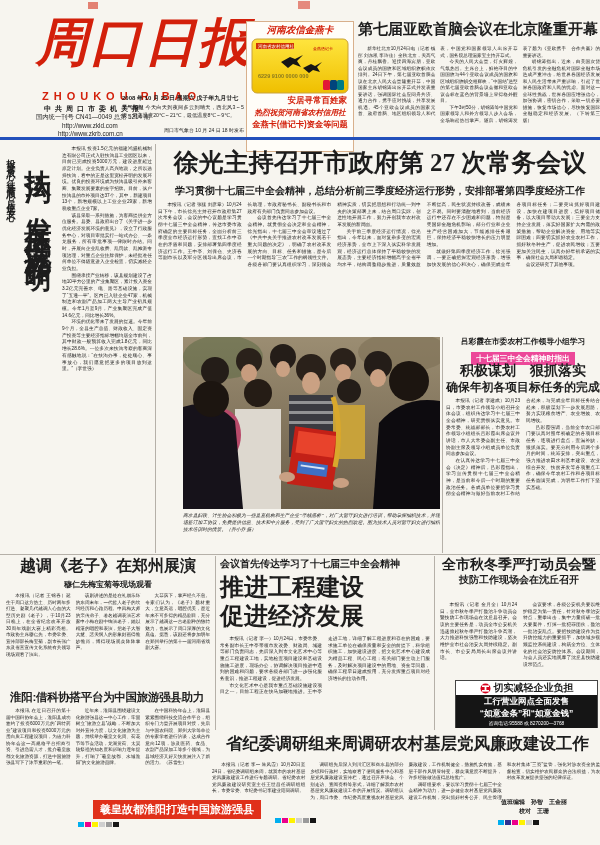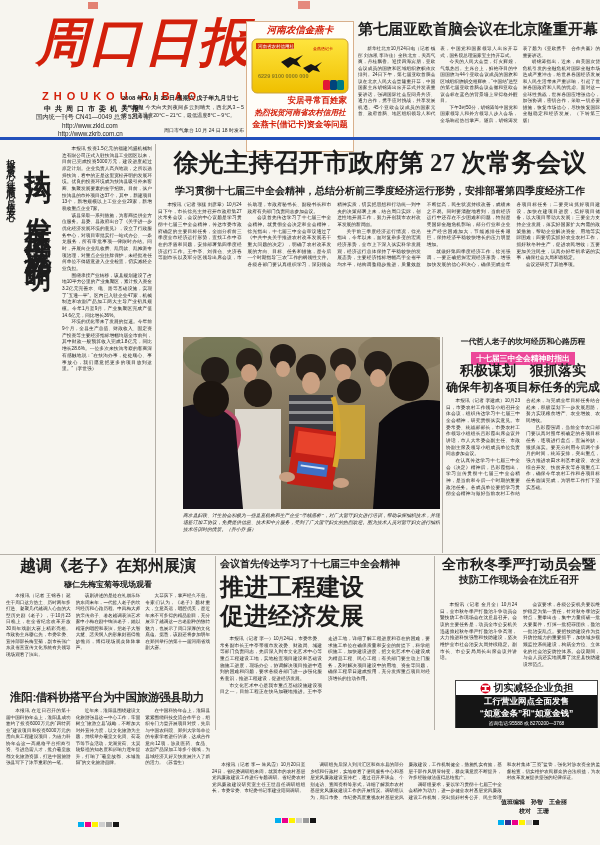--- a/index.html
+++ b/index.html
@@ -153,21 +153,21 @@
       <path d="M0 70 Q30 60 52 84 L60 172 L0 172 Z" fill="#16121a"></path>
       <circle cx="28" cy="62" r="18" fill="#1c1510"></circle>
       <path d="M257 64 Q220 58 196 86 L190 172 L257 172 Z" fill="#0d0b0f"></path>
       <circle cx="226" cy="44" r="20" fill="#1c1510"></circle>
     </svg>
   </div>
   <div class="abs caption" style="left:183px;top:513px;width:257px;height:38px;overflow:hidden;">商水县妇联、计生协会积极为一些县直机构和生产企业“牵线搭桥”，对广大留守妇女进行培训，帮助掌握编织技术，并现场签订加工协议，免费提供信息、技术和中介服务，受到了广大留守妇女的热烈欢迎。图为技术人员对留守妇女进行编织技术培训时的情景。（乔小乔 摄）</div>
 
   <div class="abs vrule" style="left:442px;top:337px;height:216px;"></div>
 
-  <div class="abs bold ctr" style="left:446px;top:336px;width:154px;font-size:7.8px;">一代哲人老子的坎坷经历和心路历程</div>
+  <div class="abs bold ctr" style="left:446px;top:336px;width:154px;font-size:7.8px;">吕彩霞在市委农村工作领导小组学习</div>
   <div class="abs ctr" style="left:446px;top:347px;width:154px;">
     <span class="kicker-bar bold" style="font-size:7.8px;">十七届三中全会精神时指出</span>
   </div>
   <div class="abs bold ctr" style="left:446px;top:362px;width:154px;font-size:14px;">积极谋划　狠抓落实</div>
   <div class="abs bold ctr" style="left:446px;top:380px;width:154px;font-size:11.8px;">确保年初各项目标任务的完成</div>
   <div class="abs body-text cols-2" style="left:446px;top:398px;width:154px;height:154px;">
       <p>本报讯（记者 李建成）10月23日，市委农村工作领导小组召开全体会议，组织传达学习十七届三中全会精神，研究贯彻落实意见。市委常委、统战部部长，市委农村工作领导小组组长吕彩霞出席会议并讲话，市人大常委会副主任、市政协副主席及领导小组成员单位负责同志参加会议。</p>
       <p>在认真传达学习十七届三中全会《决定》精神后，吕彩霞指出，学习宣传贯彻十七届三中全会精神，是当前和今后一个时期的重要政治任务。各成员单位要把学习贯彻全会精神与做好当前农村工作结合起来，与完成全年目标任务结合起来，积极谋划下一步发展思路，努力实现粮食增产、农业增效、农民增收。</p>
       <p>吕彩霞强调，当前全市农口部门要认真对照年初确定的各项目标任务，逐项进行盘点，查漏补缺，狠抓落实。要充分利用今后两个多月的时间，统筹安排，突出重点，强力推进农田水利基本建设、农业综合开发、扶贫开发等各项重点工作，确保今年农村工作和各项目标任务圆满完成，为明年工作打下坚实基础。</p>
     </div>
@@ -182,20 +182,21 @@
       <p>大幕落下，掌声经久不息。专家们认为，《老子》题材重大，立意高远，唱腔优美，是近年来不可多得的精品剧目，充分展示了越调这一古老剧种的独特魅力，也展示了周口深厚的文化底蕴。据悉，该剧还将参加明年在郑州举行的第十一届河南省戏剧大赛。</p>
     </div>
 
   <div class="abs bold ctr" style="left:2px;top:690px;width:210px;font-size:11.5px;letter-spacing:-0.3px;">淮阳:借科协搭平台为中国旅游强县助力</div>
   <div class="abs body-text cols-3" style="left:6px;top:708px;width:204px;height:96px;font-size:4.6px;">
       <p>本报讯 在近日召开的第十届中国科协年会上，淮阳县成功签约了投资6000万元的“四特药业”建设项目和投资6000万元的蛋白质工程建设项目，为借力科协年会这一高规格平台招商引资、引进急需人才，推介羲皇故都文化旅游资源，打造中国旅游强县写下了浓墨重彩的一笔。</p>
       <p>近年来，淮阳县围绕建设文化旅游强县这一中心工作，牢固树立“旅游立县”战略，不断加大对外宣传力度，以文化旅游为主题，持续举办羲皇文化周、荷花节等节会活动，龙湖赏荷、太昊陵祭祖的知名度和影响力逐年提升，打响了“羲皇故都、水城淮阳”的文化旅游品牌。</p>
       <p>在中国科协年会上，淮阳县紧紧围绕科技交流合作平台，组织专门力量开展项目对接，先后与中国农科院、郑州大学等单位的专家学者进行洽谈，达成合作意向12项，涉及医药、食品、农副产品深加工等多个领域，为县域经济又好又快发展注入了新的活力。（苏雪生）</p>
     </div>
 
+  <div class="abs ctr bold" style="left:93px;top:800px;width:168px;height:19px;line-height:19px;background:#e0301a;color:#ffffff;font-size:11px;">羲皇故都淮阳打造中国旅游强县</div>
   <div class="abs marks" style="left:78px;top:822px;">
     <span class="m-c"></span>
       <span class="m-m"></span>
       <span class="m-y"></span>
       <span class="m-g1"></span>
       <span class="m-g2"></span>
       <span class="m-k"></span>
   </div>
 
   <div class="abs vrule" style="left:215px;top:556px;height:174px;"></div>
@@ -230,20 +231,21 @@
       </svg>
       <span class="bold" style="font-size:10px;">切实减轻企业负担</span>
     </div>
     <div class="icbc-black">
       <div class="bold" style="font-size:8.5px;">工行营业网点全面发售</div>
       <div class="bold" style="font-size:8.5px;">“如意金条”和“如意金钱”</div>
       <div style="font-size:4.8px;">咨询电话:95588 或 8270200—3768</div>
     </div>
   </div>
 
+  <div class="abs bold serif ctr" style="left:215px;top:733px;width:385px;font-size:16.5px;">省纪委调研组来周调研农村基层党风廉政建设工作</div>
   <div class="abs body-text cols-4" style="left:212px;top:762px;width:388px;height:52px;font-size:4.6px;">
       <p>本报讯（记者 李一 朱凤霞）10月20日至24日，省纪委调研组来周，就我市的农村基层党风廉政建设工作进行专题调研。省纪委农村党风廉政建设研究室主任王世昌任调研组组长，市委常委、市纪委书记李建业陪同调研。</p>
       <p>调研组先后深入到川汇区和商水县的部分乡镇和行政村，实地察看了便民服务中心和基层党风廉政建设宣传栏，通过召开座谈会、个别走访、查阅资料等形式，详细了解我市农村基层党风廉政建设工作的开展情况。调研组认为，周口市委、市纪委高度重视农村基层党风廉政建设，工作机制健全，措施扎实有效，基层干部作风明显转变，群众满意度不断提升，许多经验做法值得总结推广。</p>
       <p>调研组要求，要以学习贯彻十七届三中全会精神为动力，进一步健全农村基层党风廉政建设工作机制，突出抓好村务公开、民主管理和农村集体“三资”监管，强化对涉农资金的监督检查，切实维护农民群众的合法权益，为农村改革发展提供坚强的纪律保证。</p>
     </div>
 
   <div class="abs ctr bold" style="left:470px;top:798px;width:128px;font-size:6px;line-height:1.5;">
     <div>值班编辑　孙智　王金丽</div>
     <div>校对　王珊</div>
   </div>

